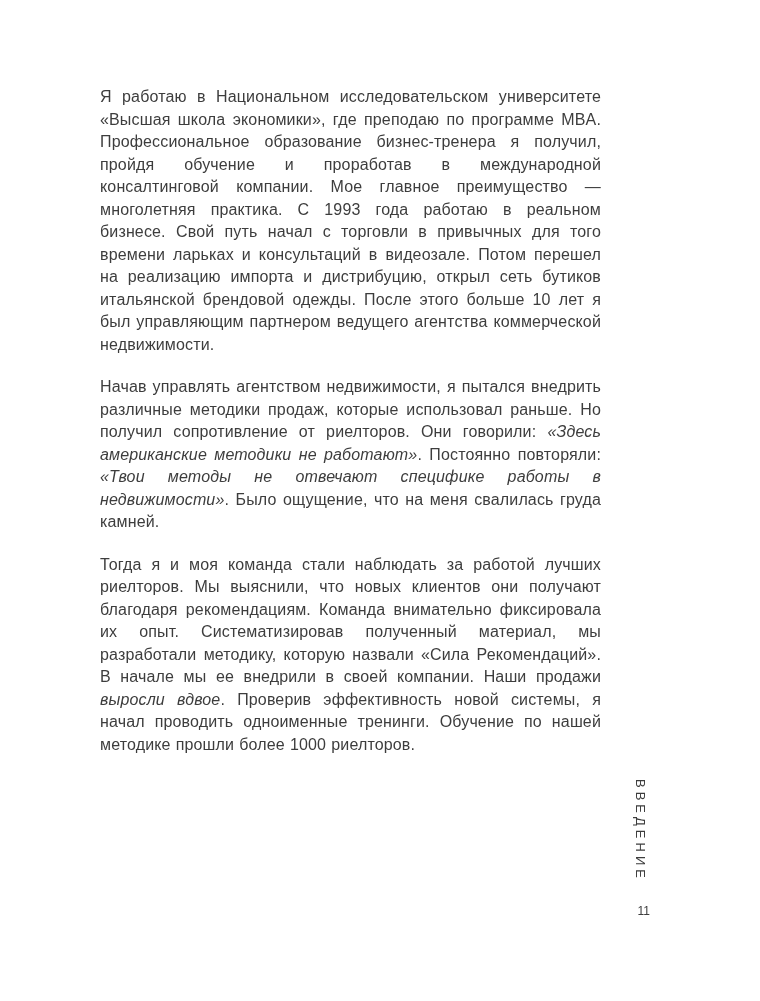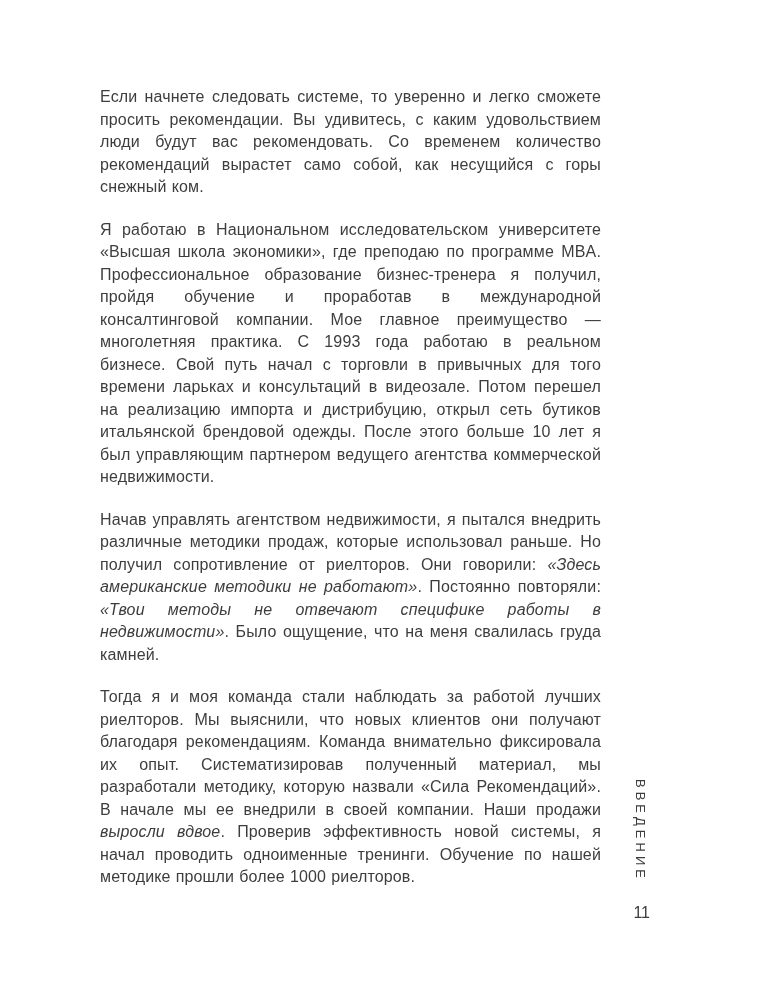--- a/index.html
+++ b/index.html
@@ -43,29 +43,28 @@
     text-orientation: mixed;
     font-size: 13px;
     letter-spacing: 4px;
     color: #3d3d3d;
     white-space: nowrap;
   }
   .page-number {
     position: absolute;
     top: 904px;
     right: 110px;
-    font-size: 16px;
+    font-size: 12px;
     color: #3d3d3d;
   }
 </style>
 </head>
 <body>
 
 <div class="page">
   <div class="body-text">
-      <p class="para"><span>Если начнете следовать системе, то уверенно и легко сможете просить рекомендации. Вы удивитесь, с каким удовольствием люди будут вас рекомендовать. Со временем количество рекомендаций вырастет само собой, как несущийся с горы снежный ком.</span></p>
       <p class="para"><span>Я работаю в Национальном исследовательском университете «Высшая школа экономики», где преподаю по программе MBA. Профессиональное образование бизнес-тренера я по­лучил, пройдя обучение и проработав в международной консалтинговой компании. Мое главное преимущество — многолетняя практика. С 1993 года работаю в реальном бизнесе. Свой путь начал с торговли в привычных для того времени ларьках и консультаций в видеозале. Потом пере­шел на реализацию импорта и дистрибуцию, открыл сеть бутиков итальянской брендовой одежды. После этого больше 10 лет я был управляющим партнером ведущего агентства коммерческой недвижимости.</span></p>
       <p class="para"><span>Начав управлять агентством недвижимости, я пытался вне­дрить различные методики продаж, которые использовал раньше. Но получил сопротивление от риелторов. Они го­ворили: </span><span class="it">«Здесь американские методики не работают»</span><span>. По­стоянно повторяли: </span><span class="it">«Твои методы не отвечают специфике работы в недвижимости»</span><span>. Было ощущение, что на меня сва­лилась груда камней.</span></p>
       <p class="para"><span>Тогда я и моя команда стали наблюдать за работой лучших риелторов. Мы выяснили, что новых клиентов они получают благодаря рекомендациям. Команда внимательно фиксиро­вала их опыт. Систематизировав полученный материал, мы разработали методику, которую назвали «Сила Рекомен­даций». В начале мы ее внедрили в своей компании. Наши продажи </span><span class="it">выросли вдвое</span><span>. Проверив эффективность новой системы, я начал проводить одноименные тренинги. Об­учение по нашей методике прошли более 1000 риелторов.</span></p>
     </div>
   <div class="chapter-label">ВВЕДЕНИЕ</div>
   <div class="page-number">11</div>
 </div>
 
 </body></html>

